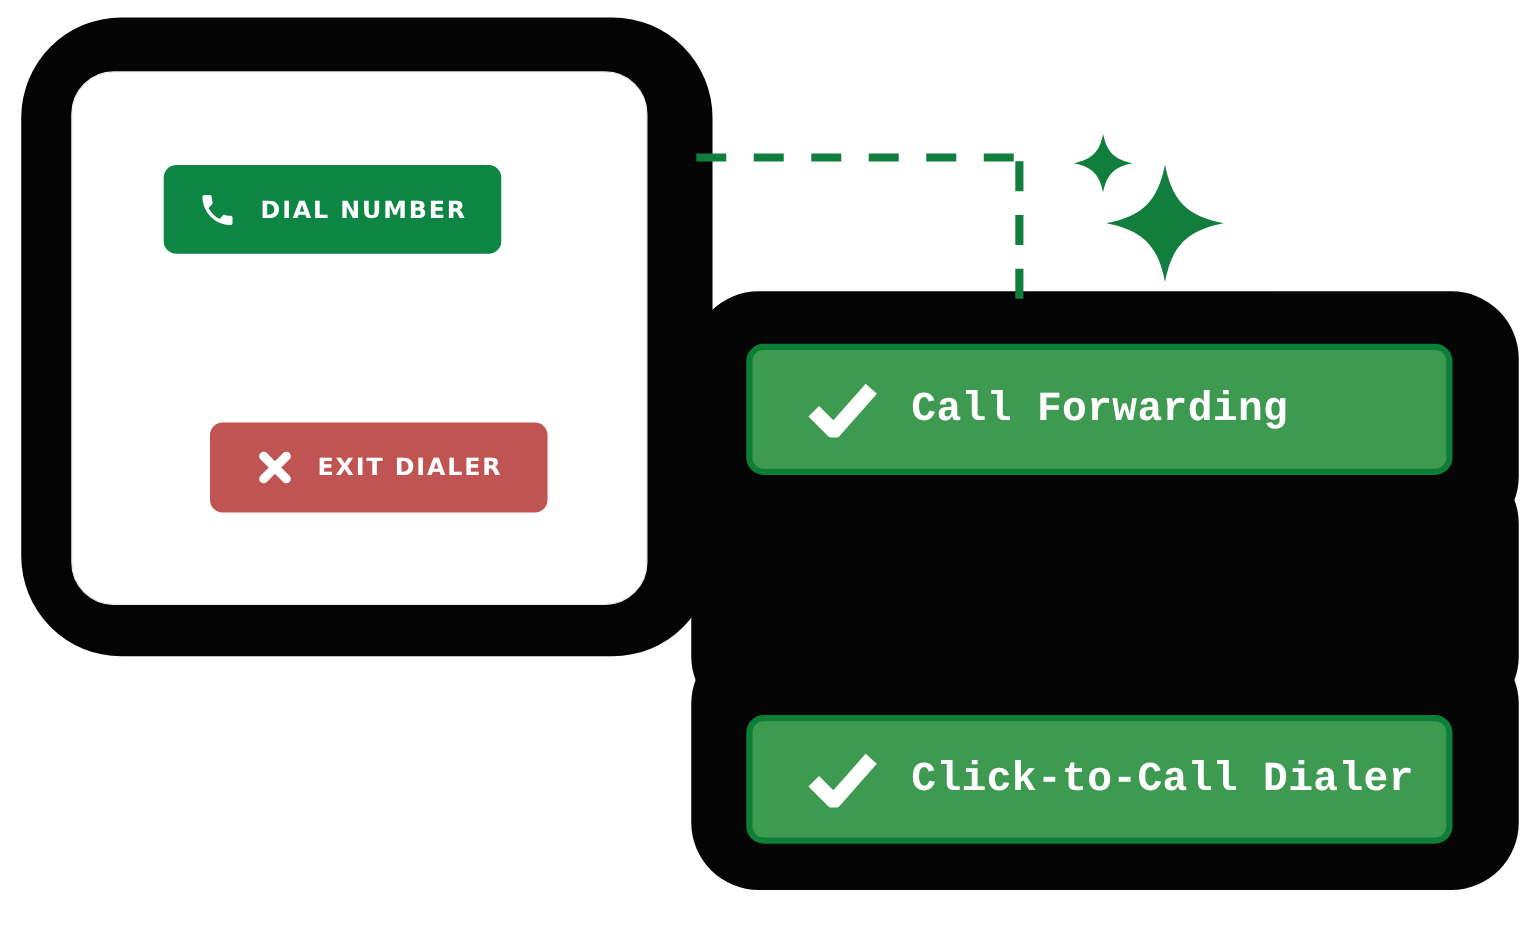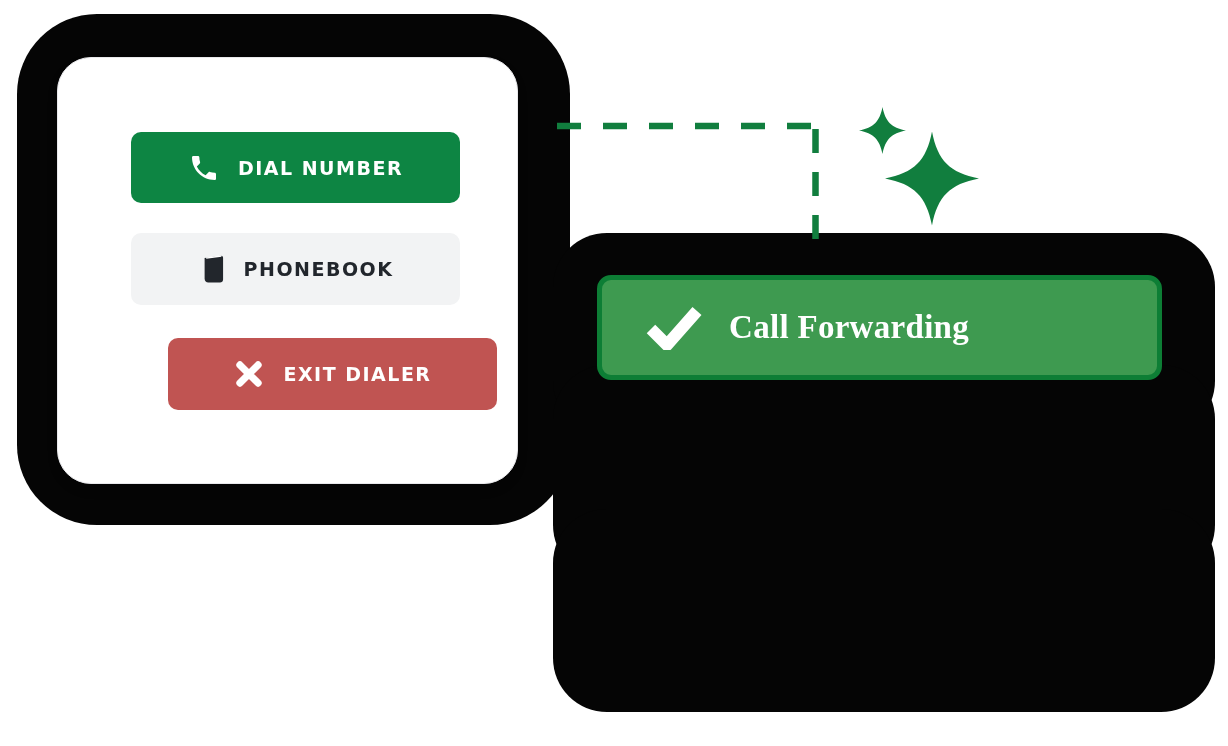--- a/index.html
+++ b/index.html
@@ -10,21 +10,21 @@
   html,body{margin:0;padding:0;background:var(--page-bg);}
   .stage{position:relative;width:1228px;height:746px;background:var(--page-bg);overflow:hidden;
          font-family:"DejaVu Sans","Liberation Sans",sans-serif;}
 
   
   .phone-card{position:absolute;left:17px;top:14px;width:553px;height:511px;
               background:var(--ink);border-radius:80px;}
   .phone-screen{position:absolute;left:40px;top:43px;width:459px;height:425px;
                 background:var(--card-bg);border:1px solid var(--card-border);border-radius:34px;
                 box-shadow:0 6px 14px rgba(0,0,0,0.05);}
-  .dbtn{position:absolute;left:73px;width:329px;border:none;border-radius:10px;
+  .dbtn{position:absolute;left:73px;width:270px;border:none;border-radius:10px;
         display:flex;align-items:center;justify-content:center;gap:18px;cursor:pointer;
         font-family:inherit;}
   .dbtn-green{top:74px;height:71px;background:var(--green-solid);}
   .dbtn-gray{top:175px;height:72px;background:var(--gray-fill);}
   .dbtn-red{top:280px;height:72px;background:var(--red-solid);margin-left:37px;}
   .dbtn-label{font-size:19px;font-weight:bold;letter-spacing:1.5px;color:var(--white);}
   .dbtn-gray .dbtn-label{color:var(--dark-text);}
   .dbtn-icon{display:flex;align-items:center;justify-content:center;}
 
   
@@ -35,21 +35,21 @@
 
   
   .blob{position:absolute;left:553px;width:662px;background:var(--ink);border-radius:54px;}
   .blob1{top:233px;height:202px;}
   .blob2{top:365px;height:214px;}
   .blob3{top:509px;height:203px;}
 
   .feature{position:absolute;left:597px;width:565px;box-sizing:border-box;
            background:var(--green-fill);border:5px solid var(--green-border);border-radius:14px;
            display:flex;align-items:center;padding-left:44px;gap:27px;cursor:pointer;z-index:5;
-           font-family:Liberation Serif, serif;}
+           font-family:Liberation Mono, monospace;}
   .feature1{top:275px;height:105px;}
   .feature2{top:417px;height:101px;}
   .feature3{top:572px;height:103px;}
   .feature-label{font-size:33px;font-weight:bold;color:var(--white);letter-spacing:0.3px;
                  white-space:nowrap;}
   .check{display:flex;align-items:center;}
 </style>
 </head>
 <body>
 
@@ -60,29 +60,20 @@
 
       <button class="dbtn dbtn-green">
         <span class="dbtn-icon">
           <svg width="32" height="32" viewBox="0 0 24 24">
             <path fill="#ffffff" d="M6.62 10.79c1.44 2.83 3.76 5.14 6.59 6.59l2.2-2.21c.27-.27.67-.36 1.02-.24 1.12.37 2.33.57 3.57.57.55 0 1 .45 1 1V20c0 .55-.45 1-1 1-9.39 0-17-7.61-17-17 0-.55.45-1 1-1h3.5c.55 0 1 .45 1 1 0 1.25.2 2.45.57 3.57.11.35.03.74-.25 1.02l-2.2 2.2z"></path>
           </svg>
         </span>
         <span class="dbtn-label">DIAL NUMBER</span>
       </button>
 
-      <button class="dbtn dbtn-gray">
-        <span class="dbtn-icon">
-          <svg width="28" height="32" viewBox="0 0 22 26">
-            <path fill="#22262C" d="M5 4 L18 2.2 C19.2 2.05 20 2.7 20 3.9 V21.5 C20 22.9 18.9 24 17.5 24 H8 C6.3 24 5 22.7 5 21 Z"></path>
-            <path fill="#ffffff" d="M5.9 3.6 L18.2 1.9 L18.8 3.05 L6.5 4.75 Z"></path>
-          </svg>
-        </span>
-        <span class="dbtn-label">PHONEBOOK</span>
-      </button>
 
       <button class="dbtn dbtn-red">
         <span class="dbtn-icon">
           <svg width="32" height="32" viewBox="0 0 24 24">
             <path d="M5.2 5.2 L18.8 18.8 M18.8 5.2 L5.2 18.8" stroke="#ffffff" stroke-width="5.4" stroke-linecap="round" fill="none"></path>
           </svg>
         </span>
         <span class="dbtn-label">EXIT DIALER</span>
       </button>
 
@@ -108,14 +99,22 @@
   <div class="feature feature1">
     <span class="check">
       <svg width="56" height="44" viewBox="0 0 56 44">
         <polyline points="5,23 21,39 51,5" stroke="#ffffff" stroke-width="12" fill="none" stroke-linejoin="round" stroke-linecap="butt"></polyline>
       </svg>
     </span>
     <span class="feature-label">Call Forwarding</span>
   </div>
 
 
+  <div class="feature feature3">
+    <span class="check">
+      <svg width="56" height="44" viewBox="0 0 56 44">
+        <polyline points="5,23 21,39 51,5" stroke="#ffffff" stroke-width="12" fill="none" stroke-linejoin="round" stroke-linecap="butt"></polyline>
+      </svg>
+    </span>
+    <span class="feature-label">Click-to-Call Dialer</span>
+  </div>
 
 </div>
 
 </body></html>

